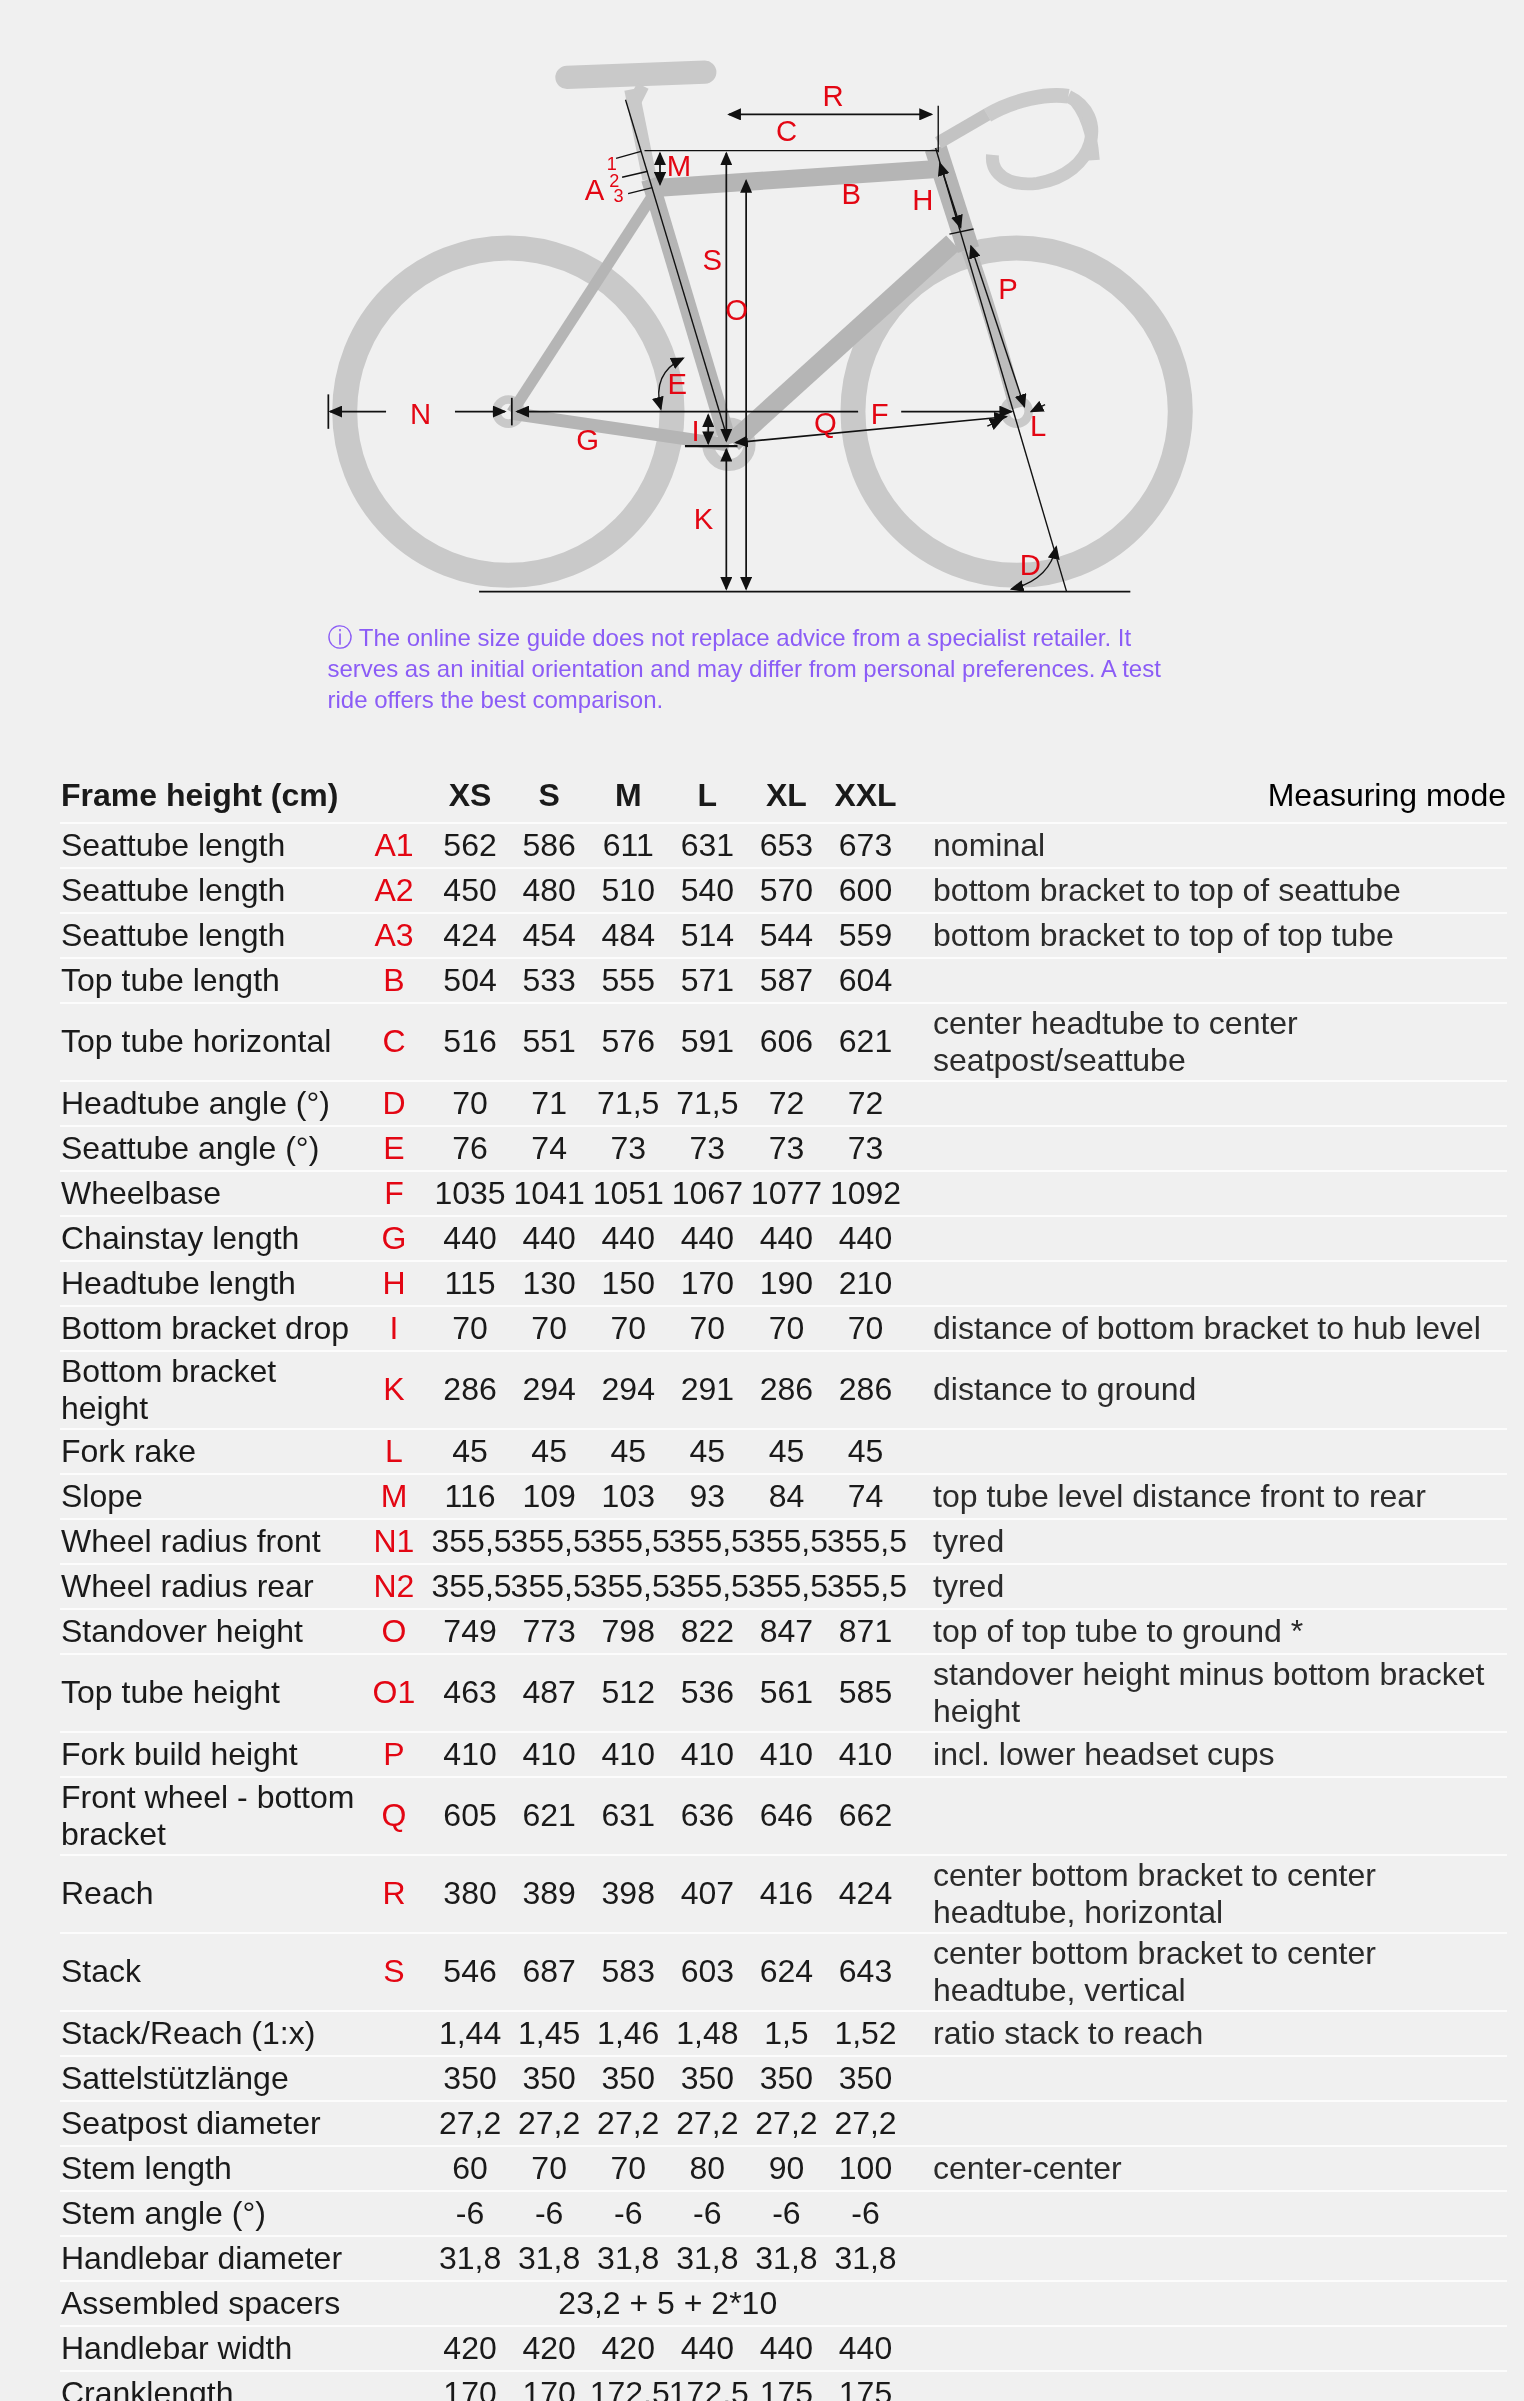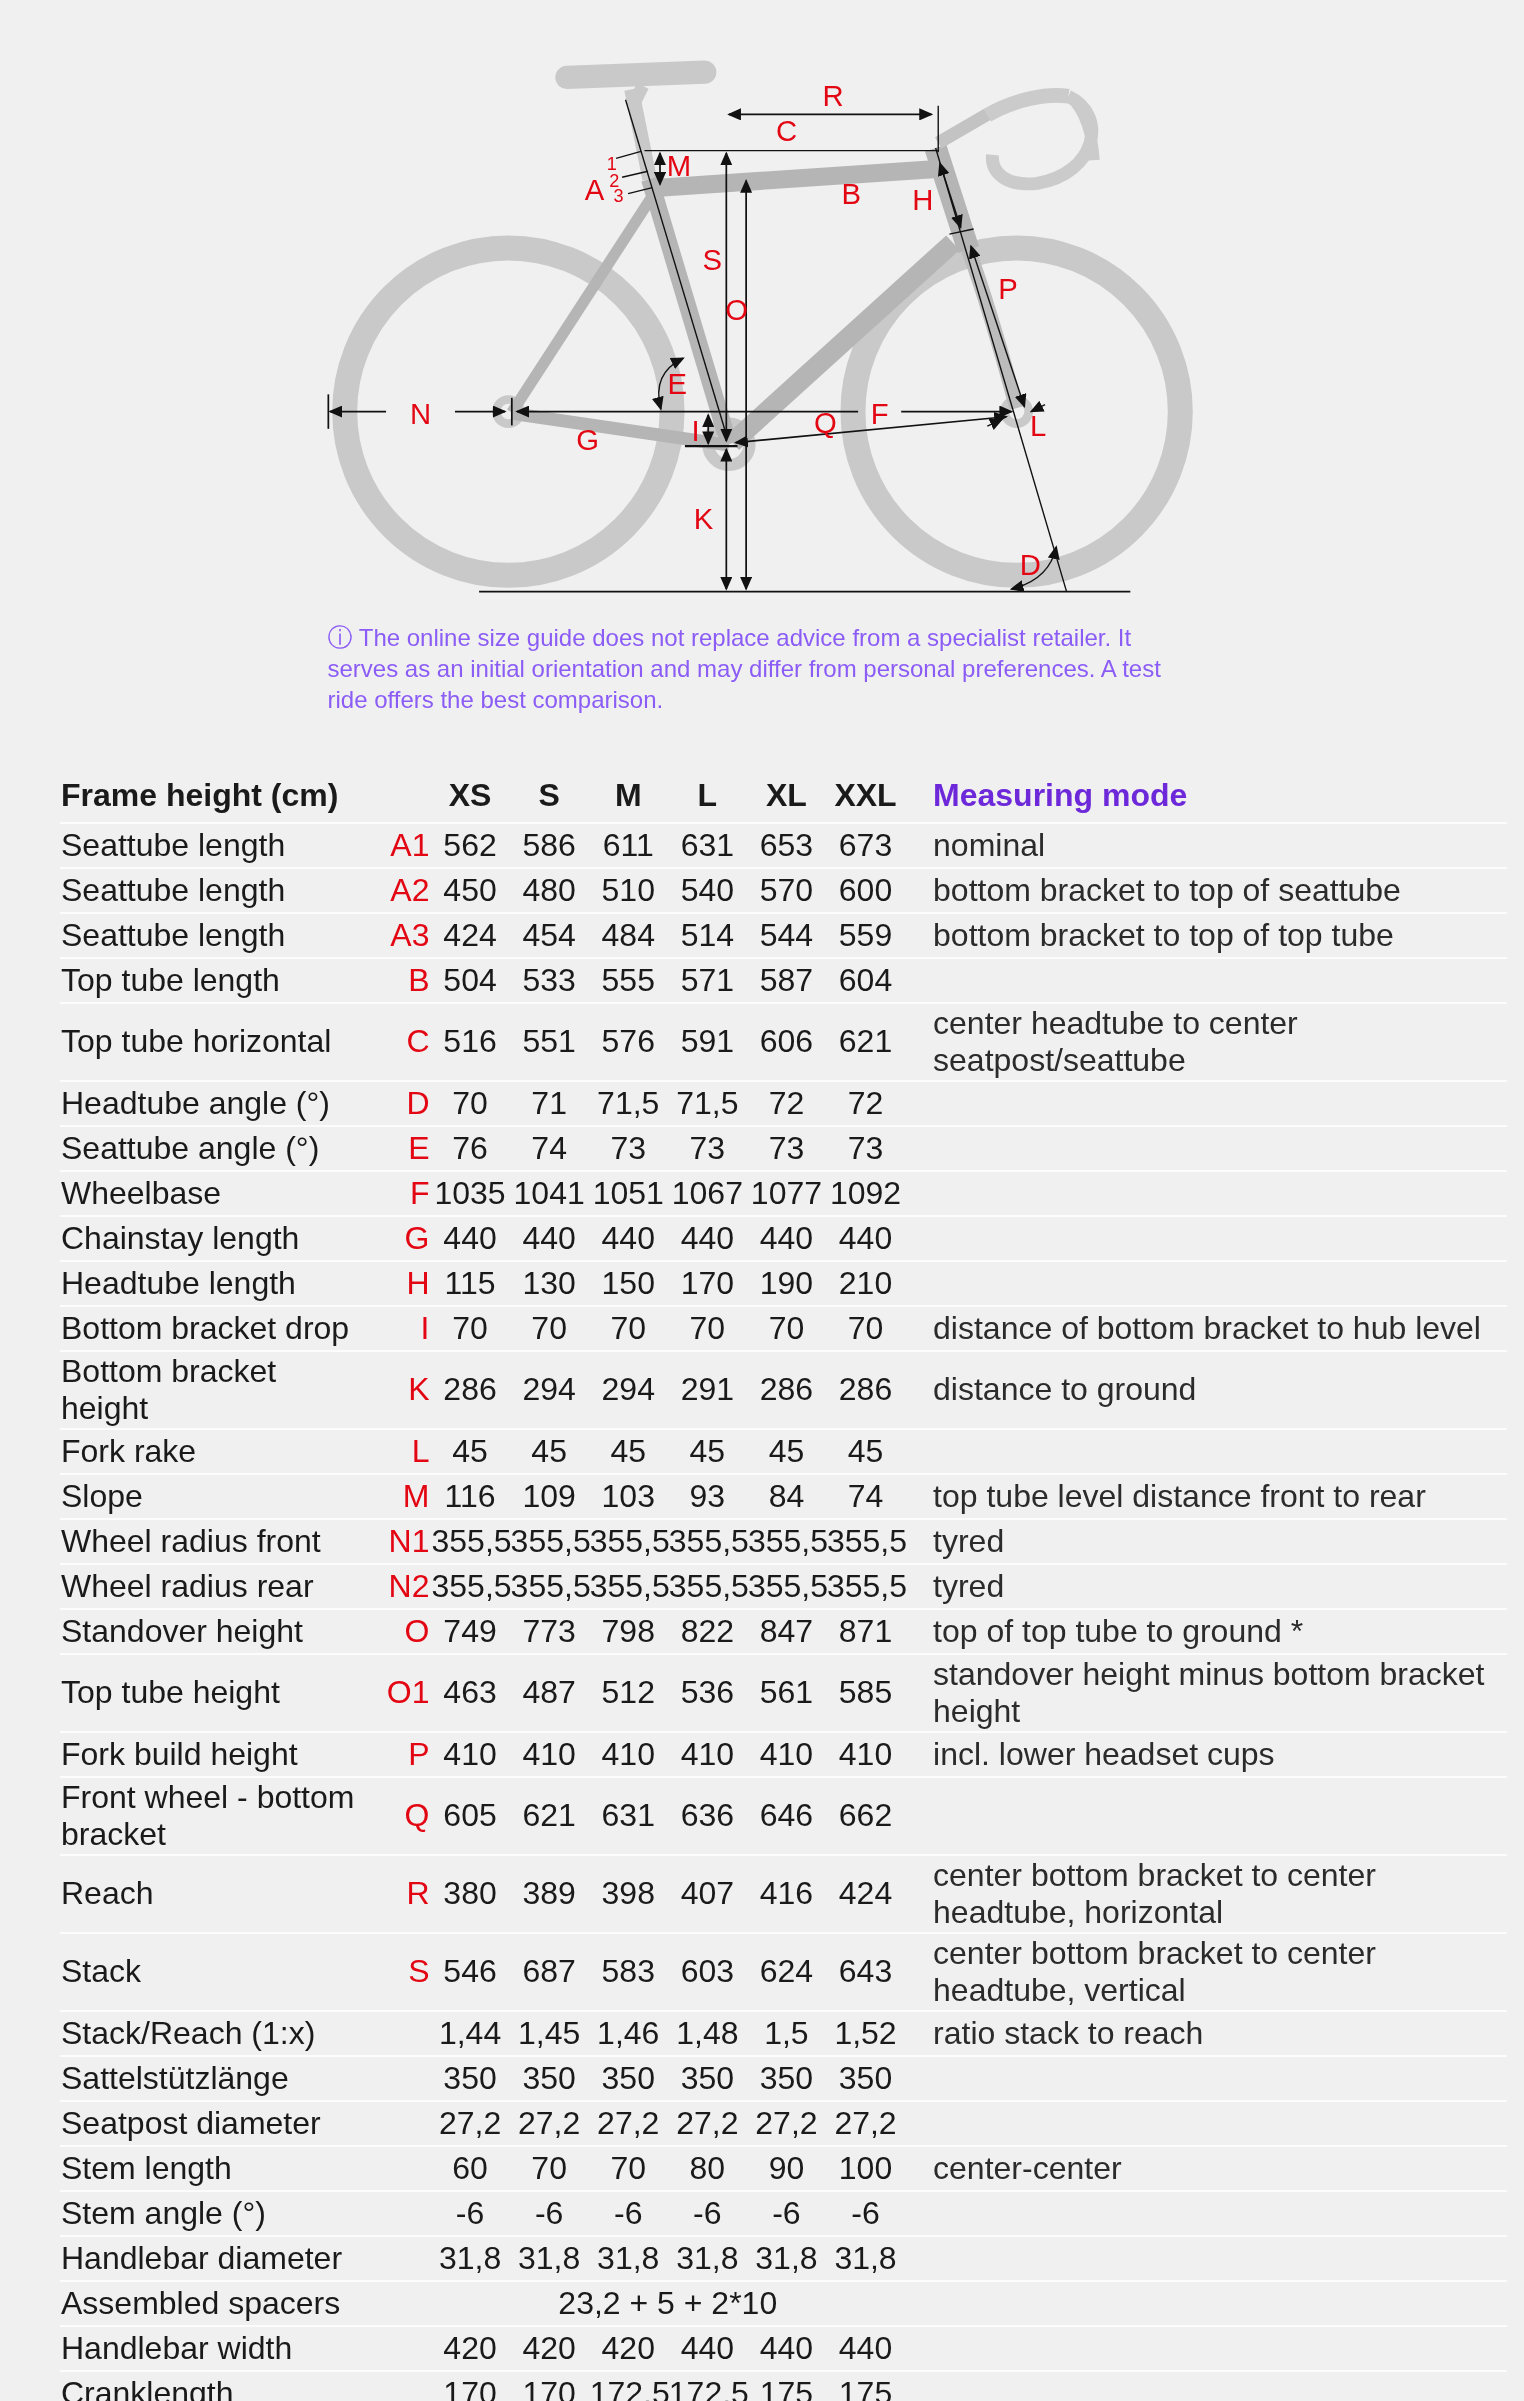--- a/index.html
+++ b/index.html
@@ -41,26 +41,26 @@
     font-size:32px;
   }
   table.geo col.c-label { width:297px; }
   table.geo col.c-code  { width:73px;  }
   table.geo col.c-val   { width:79px;  }
   table.geo col.c-mode  { width:601px; }
 
   table.geo thead th { height:50px; font-weight:bold; vertical-align:middle; }
   table.geo thead th.h-label { text-align:left; }
   table.geo thead th.h-size  { text-align:center; }
-  table.geo thead th.h-mode  { text-align:left; font-weight:bold; color:#6d28d9; padding-left:28px; }
+  table.geo thead th.h-mode  { text-align:right; font-weight:normal; color:#000000; padding-left:28px; }
 
   table.geo thead tr, table.geo tbody tr { border-bottom:2.6px solid #fcfcfc; }
   table.geo tbody td { height:41px; vertical-align:middle; }
   td.c-label { text-align:left; }
-  td.c-code  { text-align:right; color:#e30613; }
+  td.c-code  { text-align:center; color:#e30613; }
   td.c-val   { text-align:center; }
   td.c-span  { text-align:center; }
   td.c-mode  { text-align:left; padding-left:28px; color:#2b2b2b; }
 
   table.geo tfoot td { height:55px; font-weight:normal; text-align:center; vertical-align:middle; }
 
   
   .footnote {
     margin:36px 24px 0 0;
     text-align:right;

